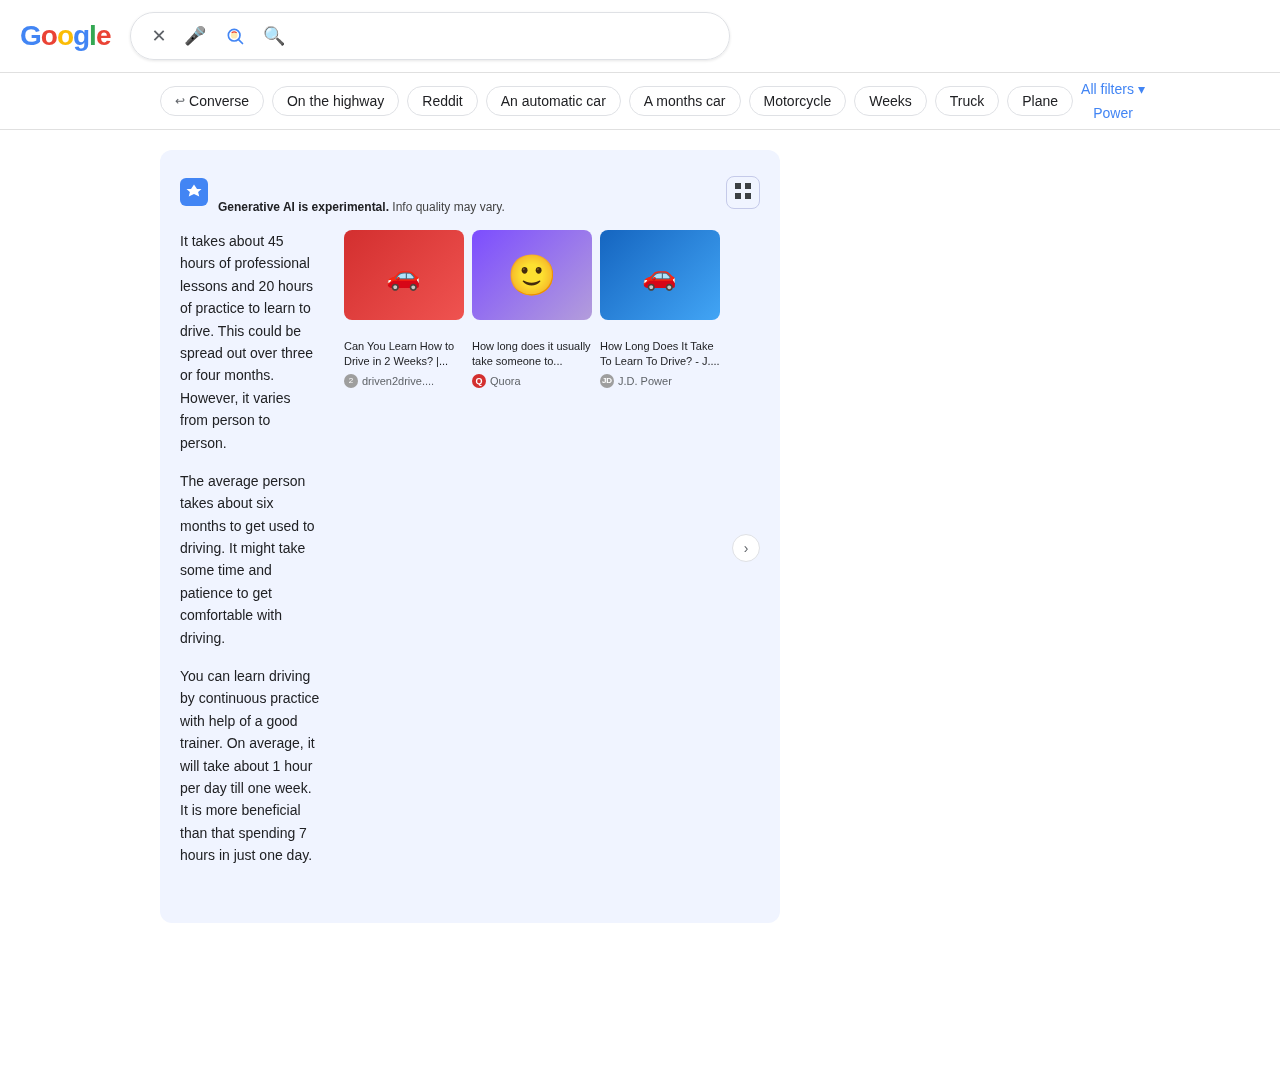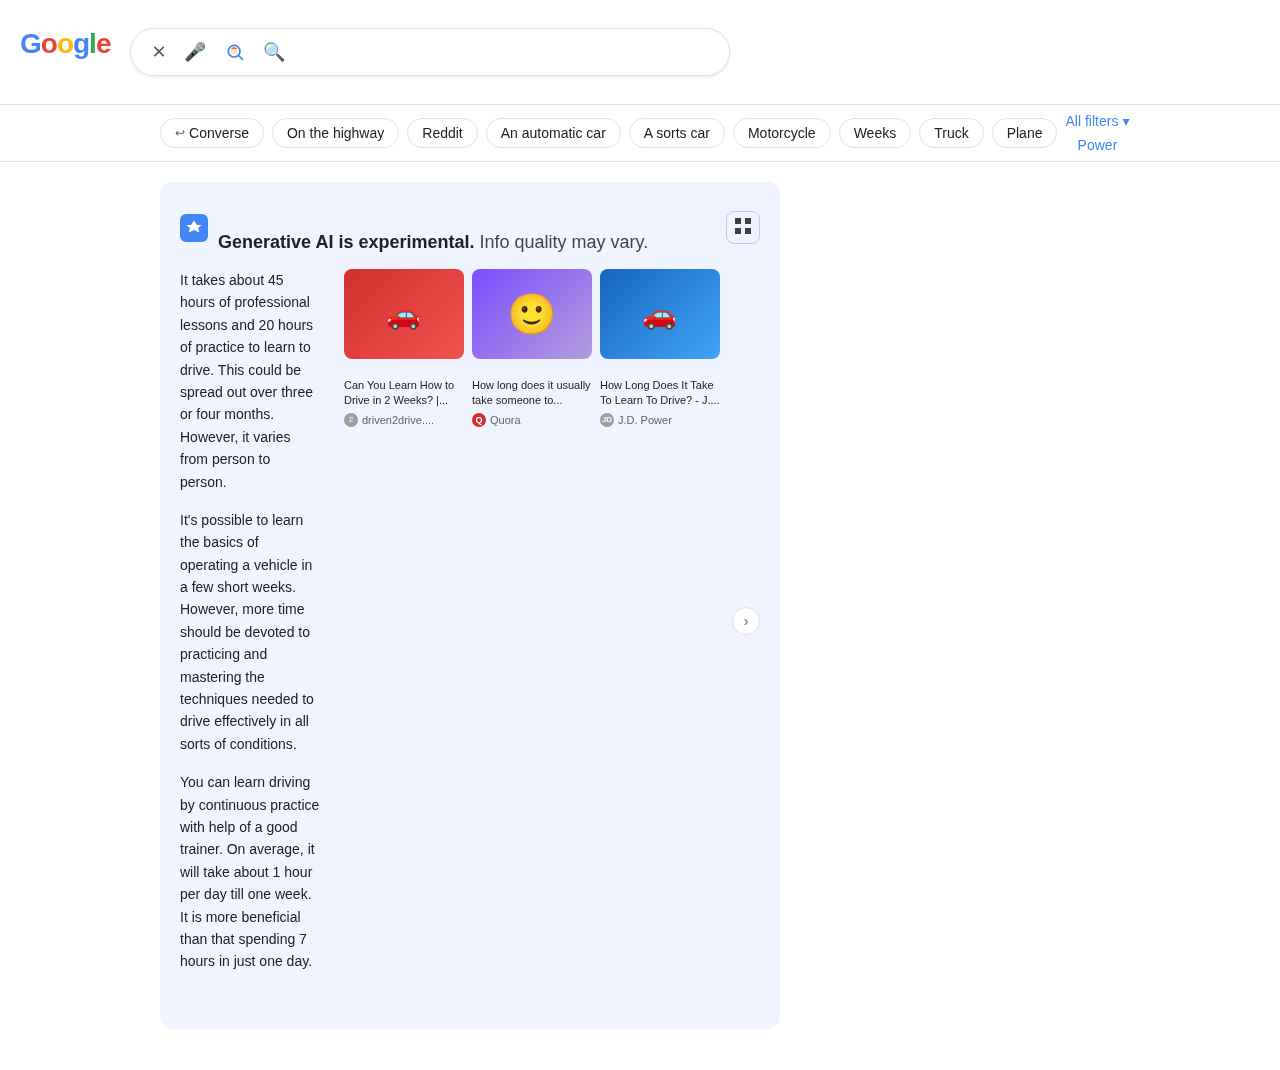--- a/index.html
+++ b/index.html
@@ -1,19 +1,19 @@
 <!DOCTYPE html>
 <html><head>
   <meta charset="utf-8">
   <style>
     * { box-sizing: border-box; margin: 0; padding: 0; }
     body { font-family: Arial, sans-serif; background: #fff; color: #202124; font-size: 14px; }
 
     
-    .header { display: flex; padding: 28px 20px; gap: 20px; border-bottom: 1px solid #e0e0e0; }
+    .header { display: flex; align-items: center; padding: 12px 20px; gap: 20px; border-bottom: 1px solid #e0e0e0; }
     .google-logo { font-size: 28px; font-weight: 700; letter-spacing: -1px; cursor: pointer; }
     .logo-g { color: #4285F4; }
     .logo-o1 { color: #EA4335; }
     .logo-o2 { color: #FBBC05; }
     .logo-g2 { color: #4285F4; }
     .logo-l { color: #34A853; }
     .logo-e { color: #EA4335; }
 
     .search-bar { display: flex; align-items: center; border: 1px solid #dfe1e5; border-radius: 24px; padding: 8px 16px; flex: 1; max-width: 600px; gap: 8px; box-shadow: 0 1px 3px rgba(0,0,0,0.1); }
     .search-input { flex: 1; border: none; outline: none; font-size: 16px; color: #202124; background: transparent; }
@@ -31,21 +31,21 @@
     
     .main { display: flex; padding: 20px 160px; gap: 40px; }
     .left-col { flex: 1; max-width: 750px; }
     .right-col { width: 300px; }
 
     
     .ai-box { background: #f0f4ff; border-radius: 12px; padding: 20px; margin-bottom: 20px; }
     .ai-header { display: flex; align-items: center; justify-content: space-between; margin-bottom: 16px; }
     .ai-header-left { display: flex; align-items: center; gap: 10px; }
     .ai-icon { width: 28px; height: 28px; background: #4285F4; border-radius: 6px; display: flex; align-items: center; justify-content: center; color: white; font-size: 16px; }
-    .ai-label { font-size: 18px; color: #444; margin-top: 30px; }
+    .ai-label { font-size: 12px; color: #444; margin-top: 30px; }
     .ai-label strong { color: #202124; }
     .grid-icon-btn { background: none; border: 1px solid #c5cae9; border-radius: 8px; padding: 6px 8px; cursor: pointer; color: #3c4043; }
 
     .ai-content { display: flex; gap: 24px; }
     .ai-text { flex: 1; }
     .ai-text p { margin-bottom: 16px; font-size: 14px; line-height: 1.6; color: #202124; }
     .ai-text p:last-child { margin-bottom: 0; }
 
     .ai-images { display: flex; gap: 8px; width: 380px; flex-shrink: 0; }
     .img-card { width: 120px; cursor: pointer; }
@@ -98,21 +98,21 @@
   <div class="filter-chip">
     <span>On the highway</span>
   </div>
   <div class="filter-chip">
     <span>Reddit</span>
   </div>
   <div class="filter-chip">
     <span>An automatic car</span>
   </div>
   <div class="filter-chip">
-    <span>A sorts car</span>
+    <span>A months car</span>
   </div>
   <div class="filter-chip">
     <span>Motorcycle</span>
   </div>
   <div class="filter-chip">
     <span>Weeks</span>
   </div>
   <div class="filter-chip">
     <span>Truck</span>
   </div>
@@ -150,21 +150,21 @@
             <rect x="10" y="0" width="6" height="6"></rect>
             <rect x="0" y="10" width="6" height="6"></rect>
             <rect x="10" y="10" width="6" height="6"></rect>
           </svg>
         </button>
       </div>
 
       <div class="ai-content">
         <div class="ai-text">
           <p>It takes about 45 hours of professional lessons and 20 hours of practice to learn to drive. This could be spread out over three or four months. However, it varies from person to person.</p>
-          <p>It's possible to learn the basics of operating a vehicle in a few short weeks. However, more time should be devoted to practicing and mastering the techniques needed to drive effectively in all sorts of conditions.</p>
+          <p>The average person takes about six months to get used to driving. It might take some time and patience to get comfortable with driving.</p>
           <p>You can learn driving by continuous practice with help of a good trainer. On average, it will take about 1 hour per day till one week. It is more beneficial than that spending 7 hours in just one day.</p>
         </div>
         <div style="display:flex;align-items:flex-start;gap:8px;">
           <div class="ai-images">
 
             <div class="img-card">
               <div class="img-thumb red">
                 <span style="font-size:28px;">🚗</span>
               </div>
               <div class="img-caption">Can You Learn How to Drive in 2 Weeks? |...</div>

